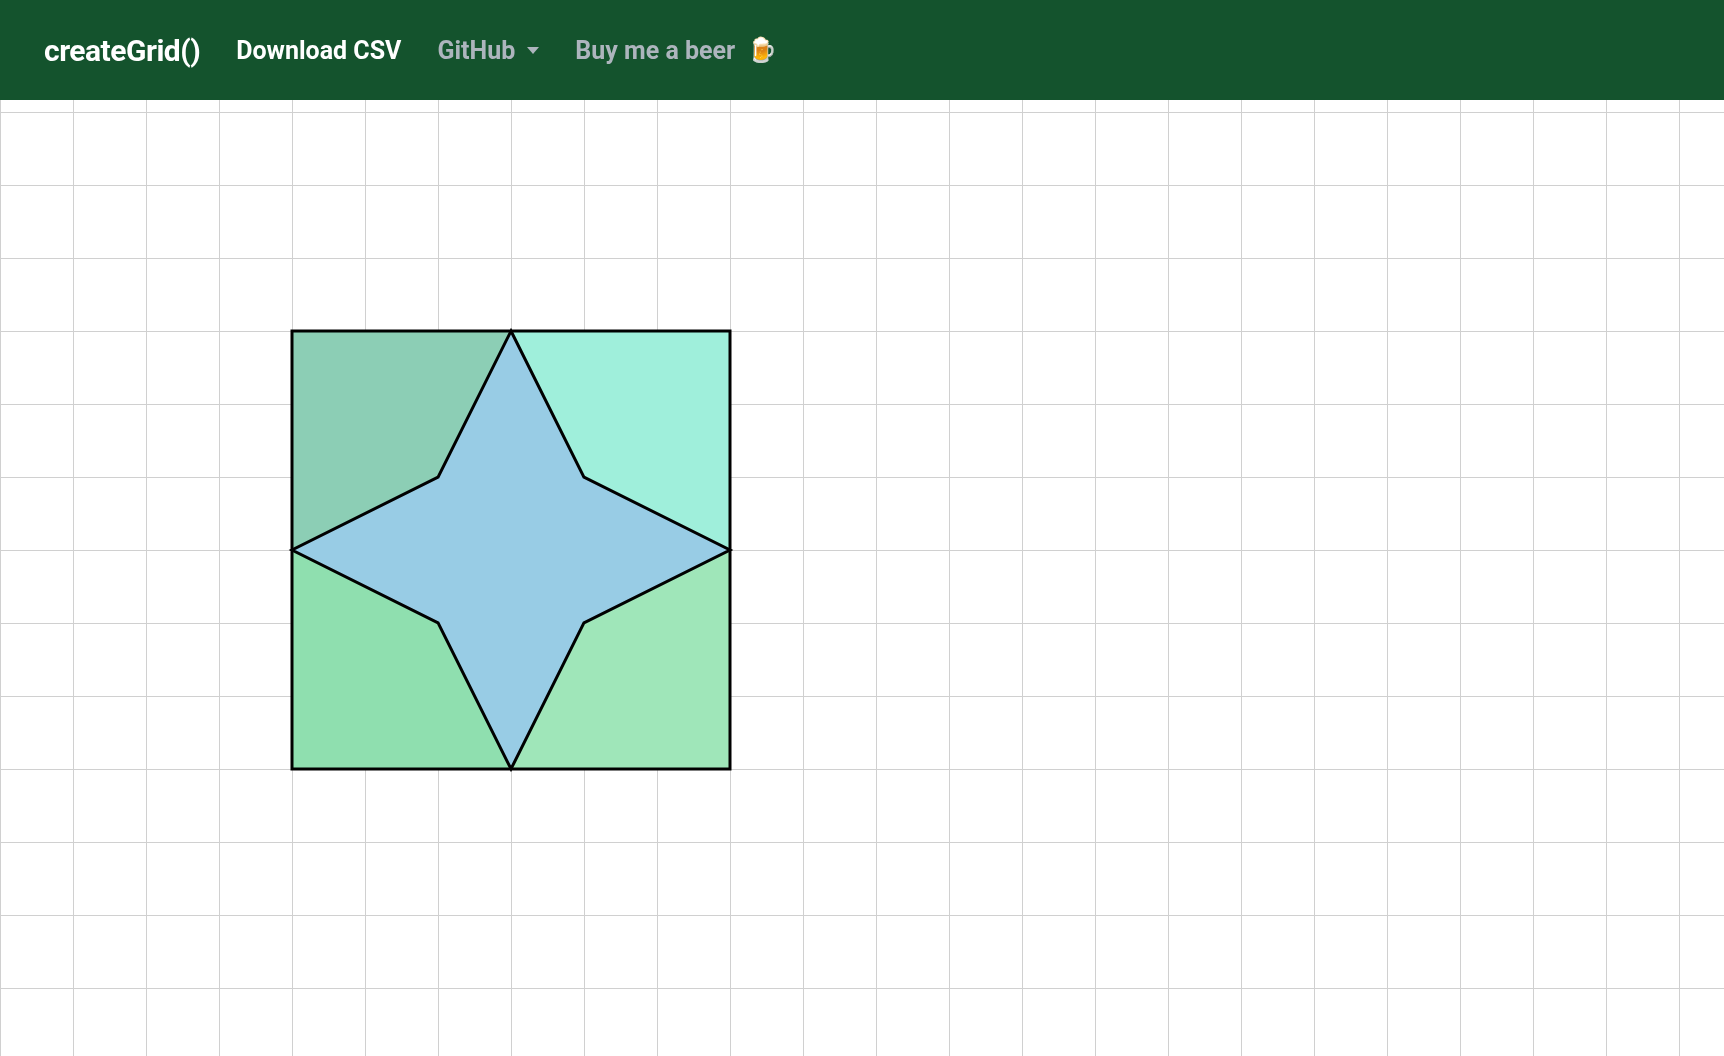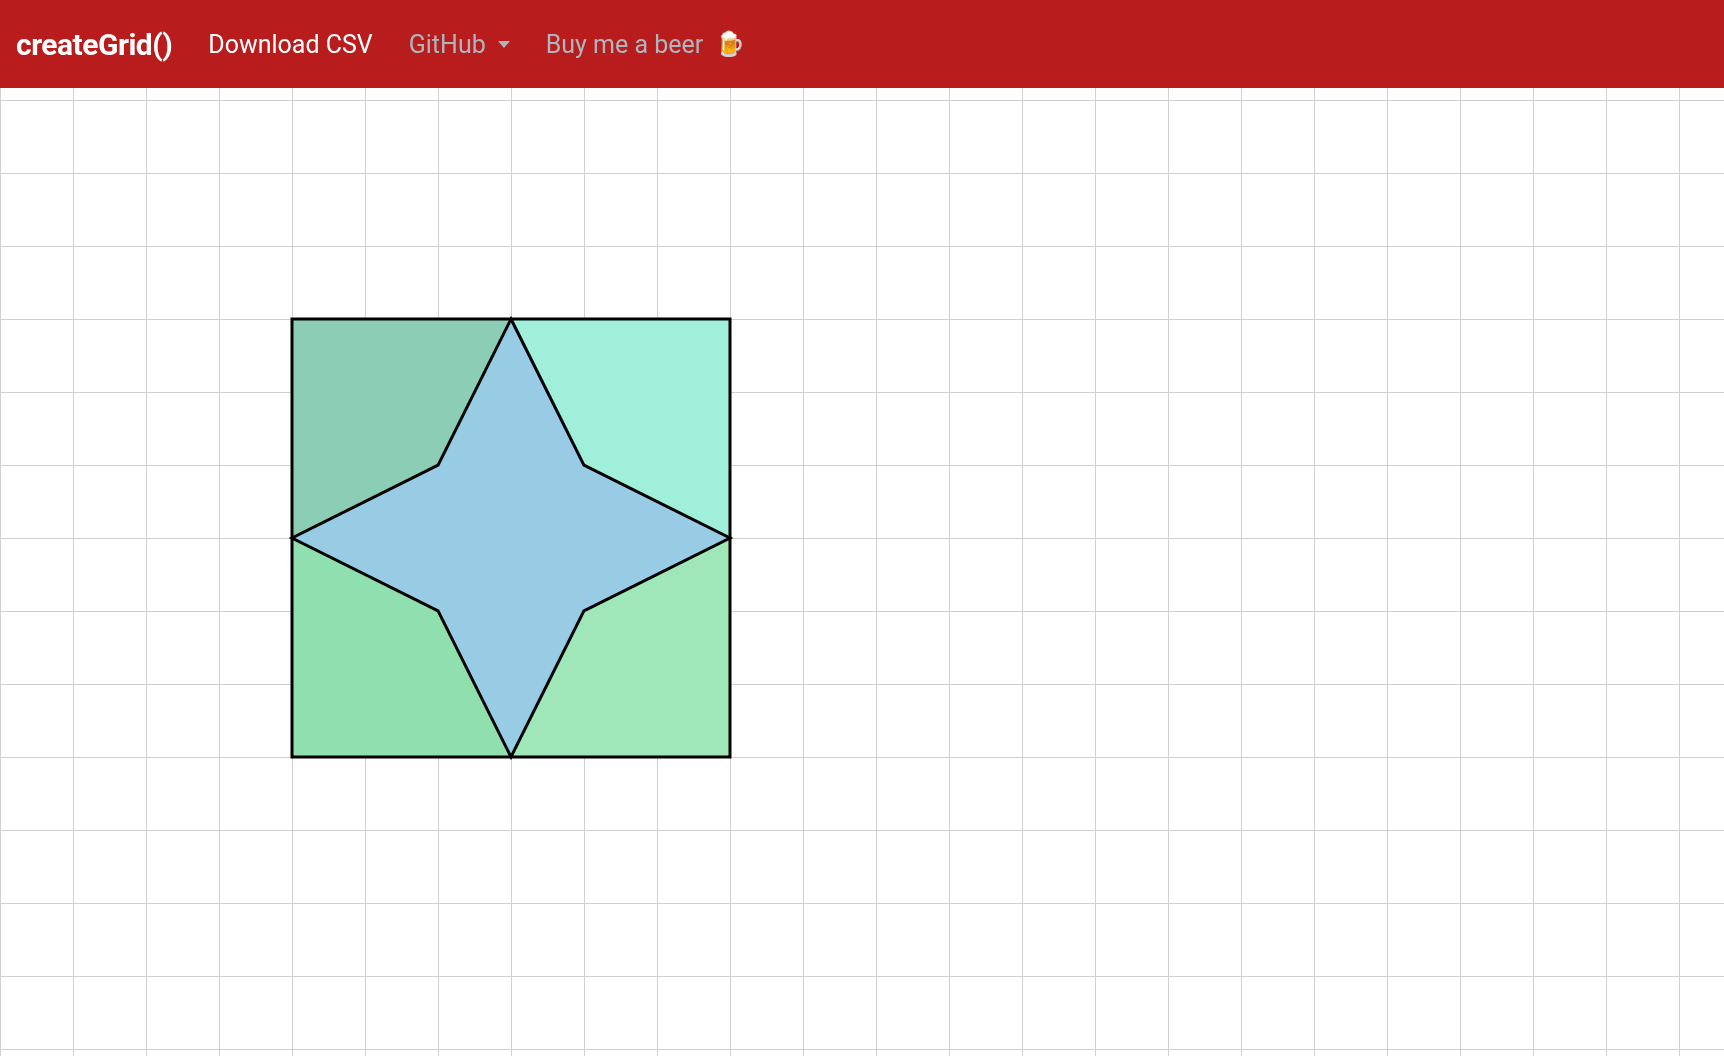--- a/index.html
+++ b/index.html
@@ -8,37 +8,37 @@
       box-sizing: border-box;
     }
     body {
       font-family: -apple-system, BlinkMacSystemFont, "Segoe UI", Roboto, Helvetica, Arial, sans-serif;
       width: 1724px;
       height: 1056px;
       overflow: hidden;
       background: #ffffff;
     }
     .navbar {
-      background: #b91c1c;
-      height: 88px;
+      background: #14532d;
+      height: 100px;
       display: flex;
       align-items: center;
-      padding-left: 16px;
+      padding-left: 44px;
       gap: 36px;
     }
     .brand {
       color: #ffffff;
       font-size: 30px;
       font-weight: 700;
       letter-spacing: -0.5px;
     }
     .nav-item {
       color: #ffffff;
       font-size: 25px;
-      font-weight: 400;
+      font-weight: 700;
       cursor: pointer;
       display: flex;
       align-items: center;
       gap: 8px;
     }
     .nav-item.dim {
       color: #adb5bd;
     }
     .dropdown-caret {
       display: inline-block;

